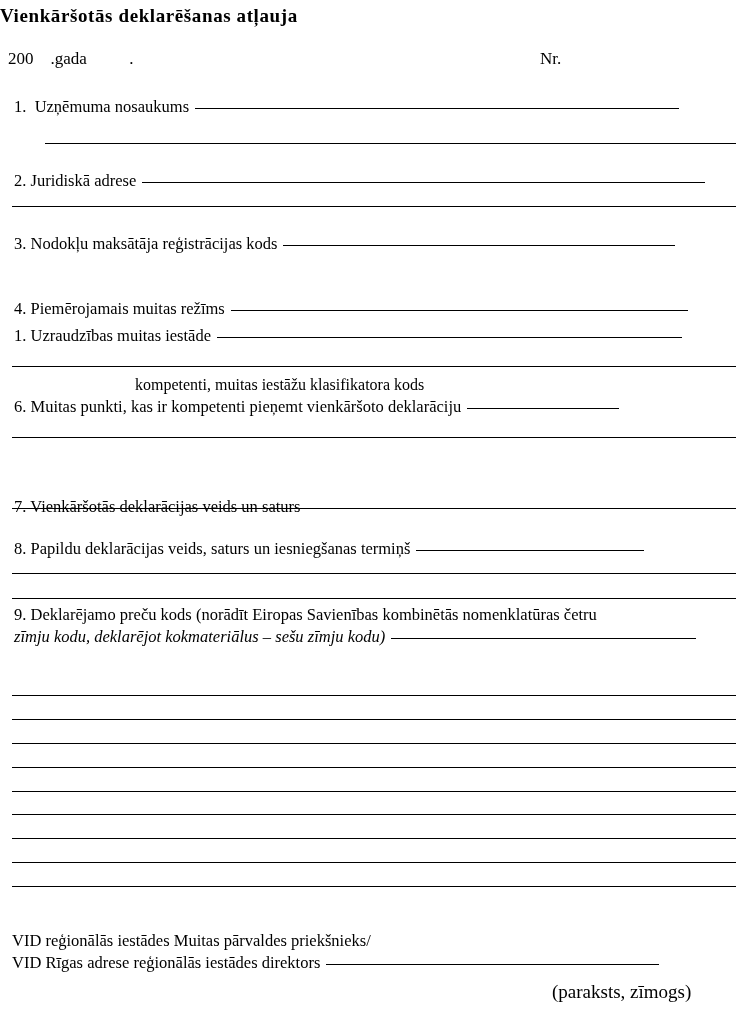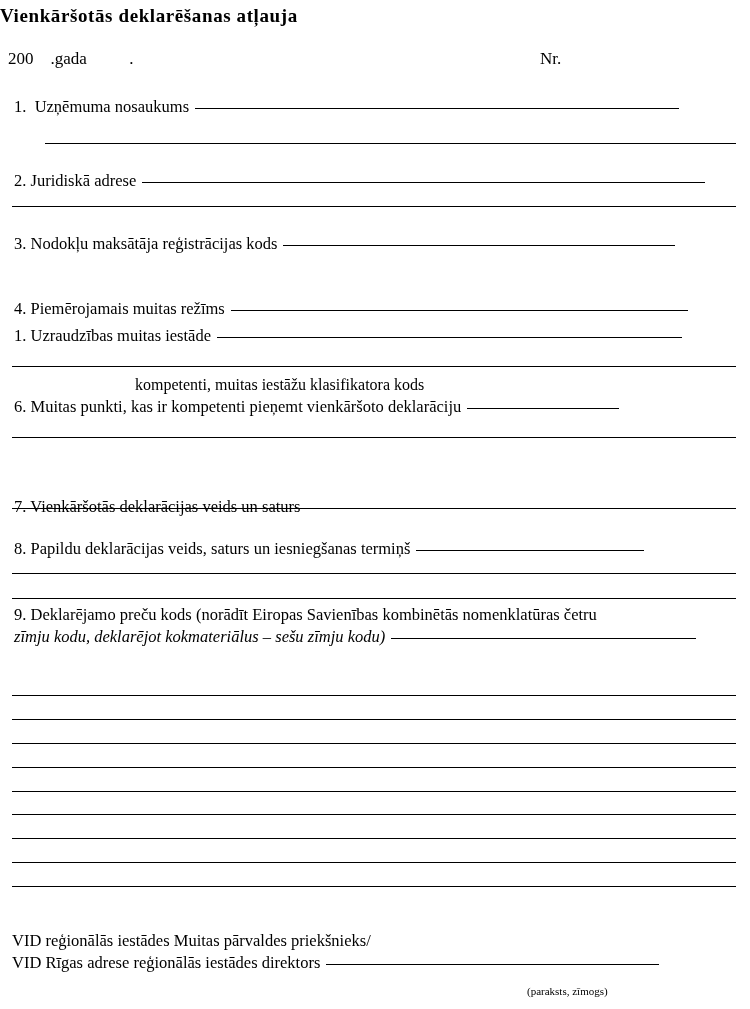--- a/index.html
+++ b/index.html
@@ -115,23 +115,23 @@
   .sig-line2 {
     position: absolute;
     left: 12px;
     top: 952px;
     font-size: 16.5px;
     line-height: 21px;
     white-space: nowrap;
   }
   .sig-caption {
     position: absolute;
-    left: 527px;
+    left: 552px;
     top: 981px;
-    font-size: 11px;
+    font-size: 19px;
     line-height: 21px;
     white-space: nowrap;
   }
 </style>
 </head>
 <body>
 
 <div id="page">
 
   <div class="doc-title">Vienkāršotās deklarēšanas atļauja</div>

